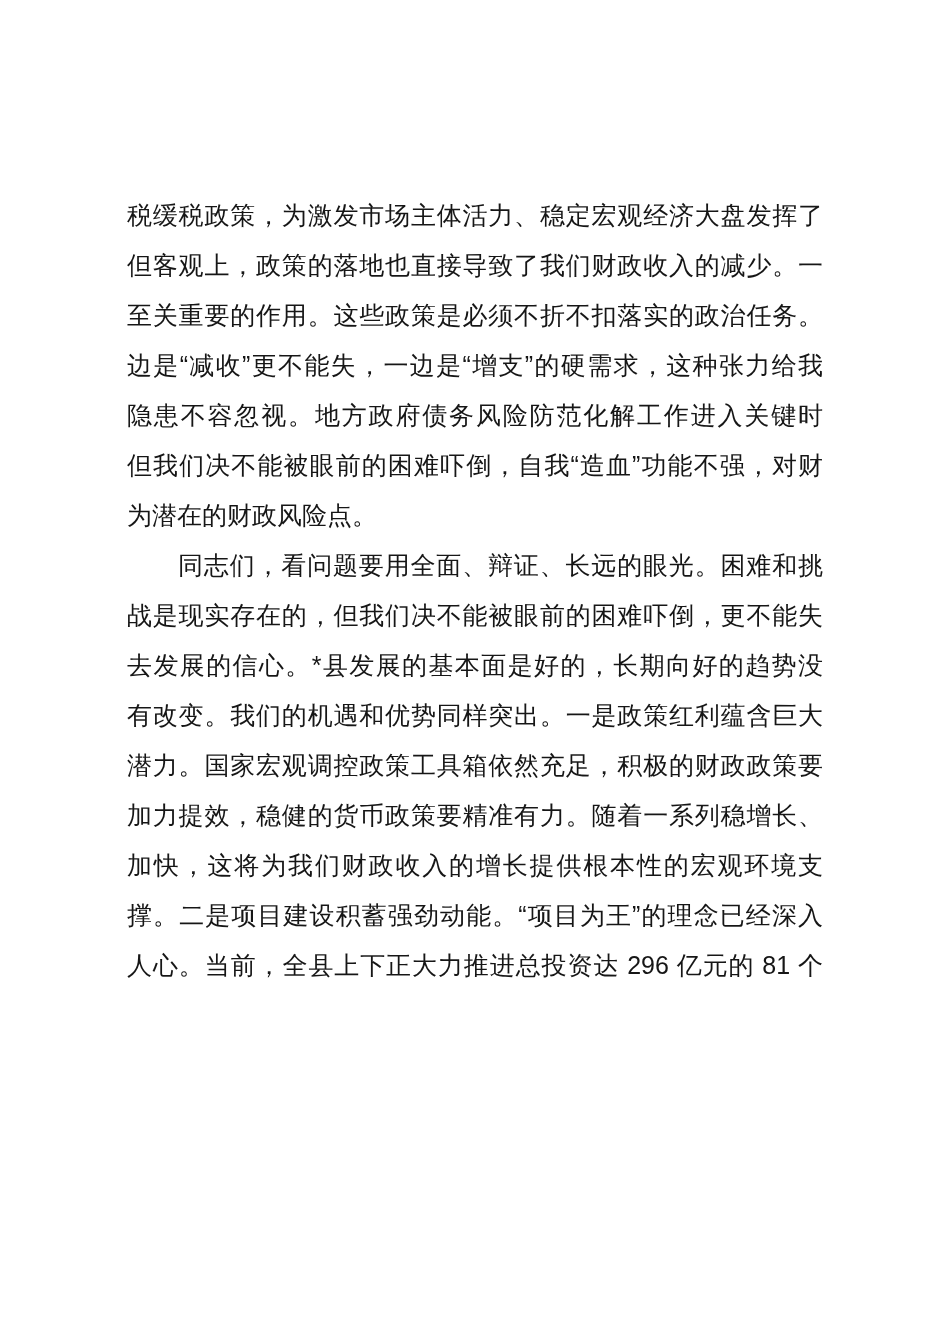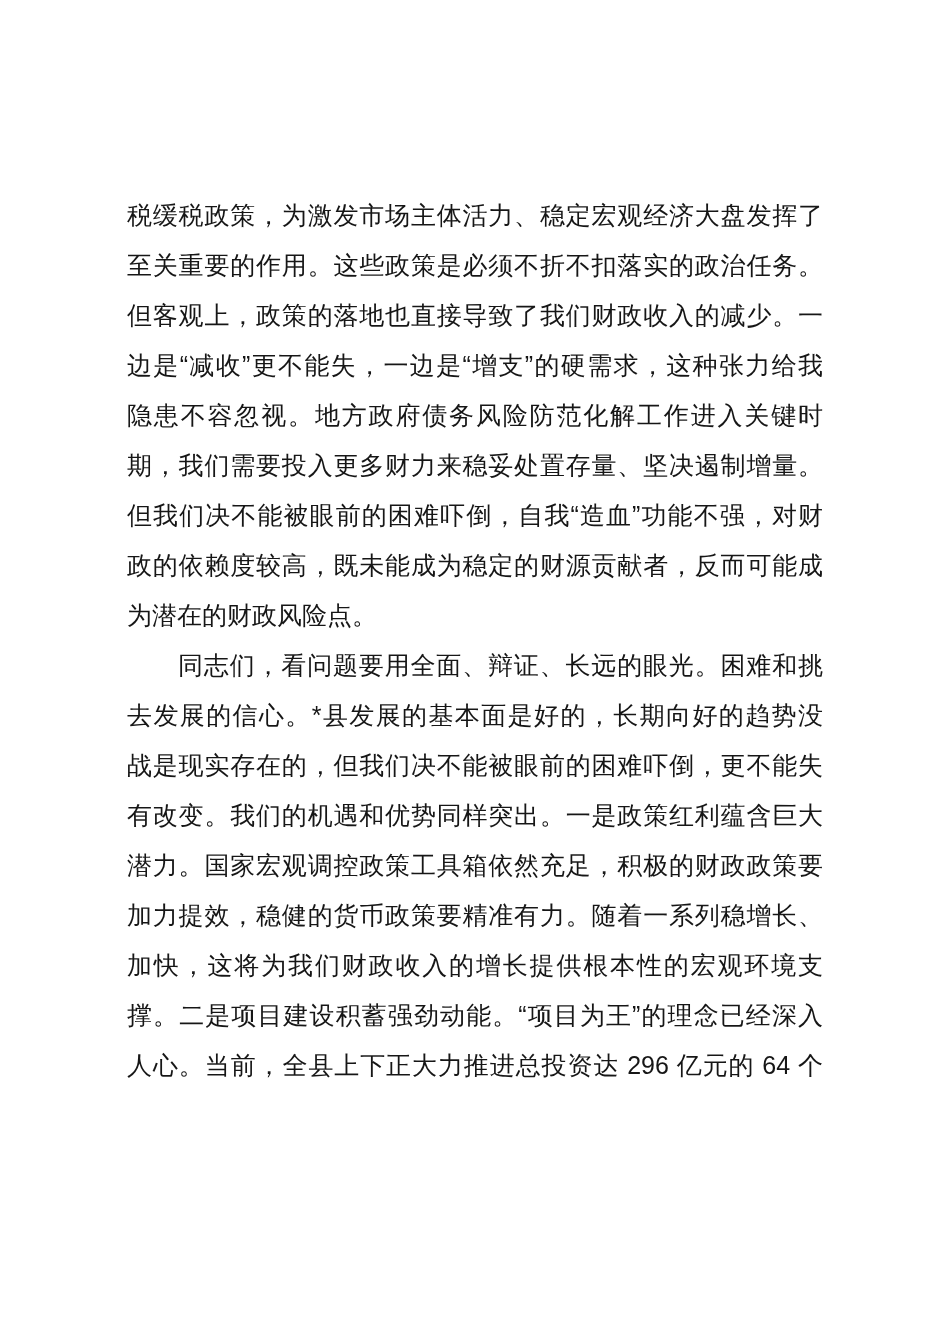--- a/index.html
+++ b/index.html
@@ -40,31 +40,29 @@
   .line.indent {
     text-indent: 51px;
   }
 </style>
 </head>
 <body>
 
 <div class="page">
   <div class="textblock">
     <div class="line">税缓税政策，为激发市场主体活力、稳定宏观经济大盘发挥了</div>
+    <div class="line">但客观上，政策的落地也直接导致了我们财政收入的减少。一</div>
     <div class="line">至关重要的作用。这些政策是必须不折不扣落实的政治任务。</div>
-    <div class="line">但客观上，政策的落地也直接导致了我们财政收入的减少。一</div>
     <div class="line">边是“减收”更不能失，一边是“增支”的硬需求，这种张力给我</div>
     <div class="line">隐患不容忽视。地方政府债务风险防范化解工作进入关键时</div>
-    <div class="line">期，我们需要投入更多财力来稳妥处置存量、坚决遏制增量。</div>
     <div class="line">但我们决不能被眼前的困难吓倒，自我“造血”功能不强，对财</div>
-    <div class="line">政的依赖度较高，既未能成为稳定的财源贡献者，反而可能成</div>
     <div class="line para-end">为潜在的财政风险点。</div>
     <div class="line indent">同志们，看问题要用全面、辩证、长远的眼光。困难和挑</div>
+    <div class="line">战是现实存在的，但我们决不能被眼前的困难吓倒，更不能失</div>
     <div class="line">去发展的信心。*县发展的基本面是好的，长期向好的趋势没</div>
-    <div class="line">战是现实存在的，但我们决不能被眼前的困难吓倒，更不能失</div>
     <div class="line">有改变。我们的机遇和优势同样突出。一是政策红利蕴含巨大</div>
     <div class="line">潜力。国家宏观调控政策工具箱依然充足，积极的财政政策要</div>
     <div class="line">加力提效，稳健的货币政策要精准有力。随着一系列稳增长、</div>
     <div class="line">加快，这将为我们财政收入的增长提供根本性的宏观环境支</div>
     <div class="line">撑。二是项目建设积蓄强劲动能。“项目为王”的理念已经深入</div>
-    <div class="line">人心。当前，全县上下正大力推进总投资达 296 亿元的 64 个</div>
+    <div class="line">人心。当前，全县上下正大力推进总投资达 296 亿元的 81 个</div>
   </div>
 </div>
 
 </body></html>

